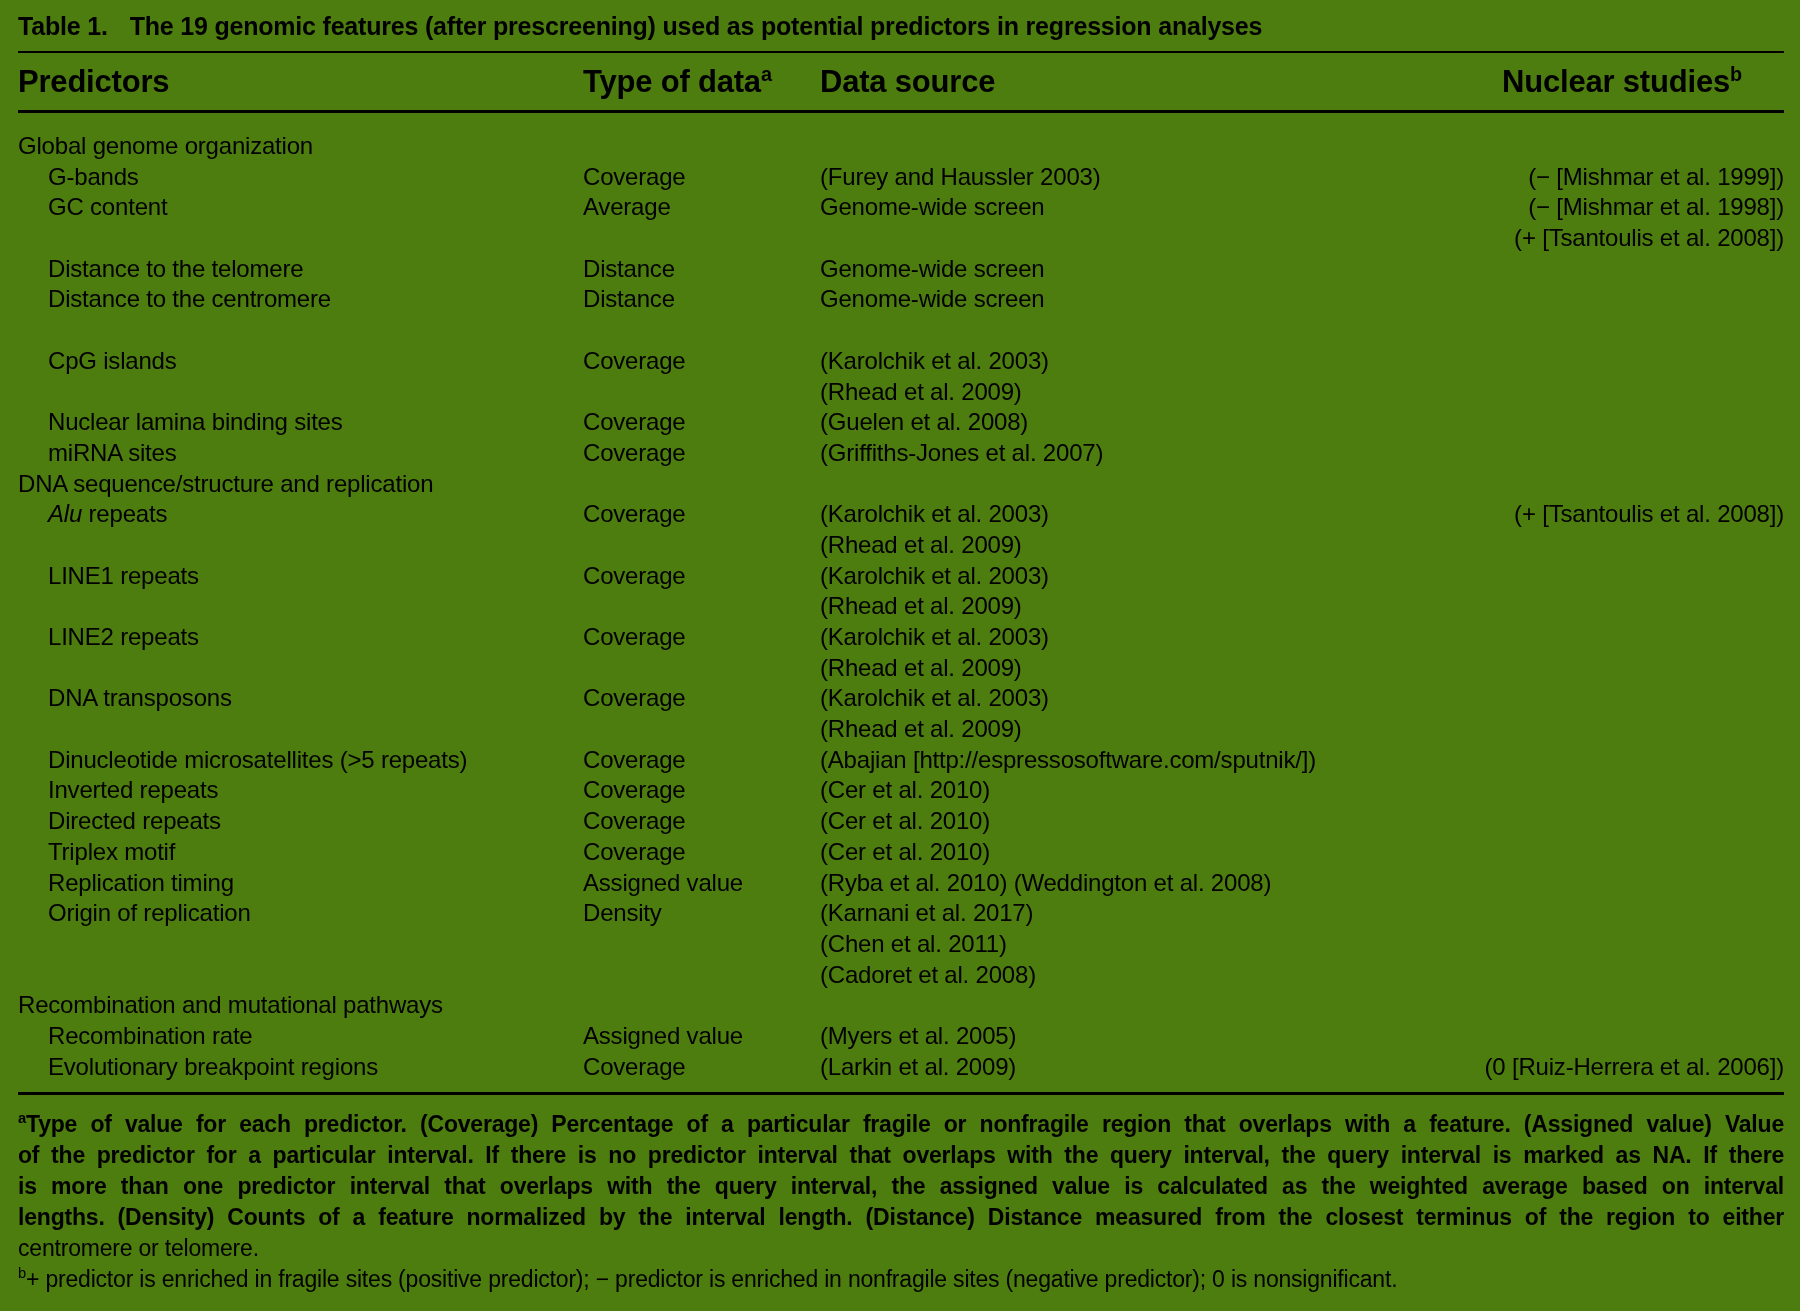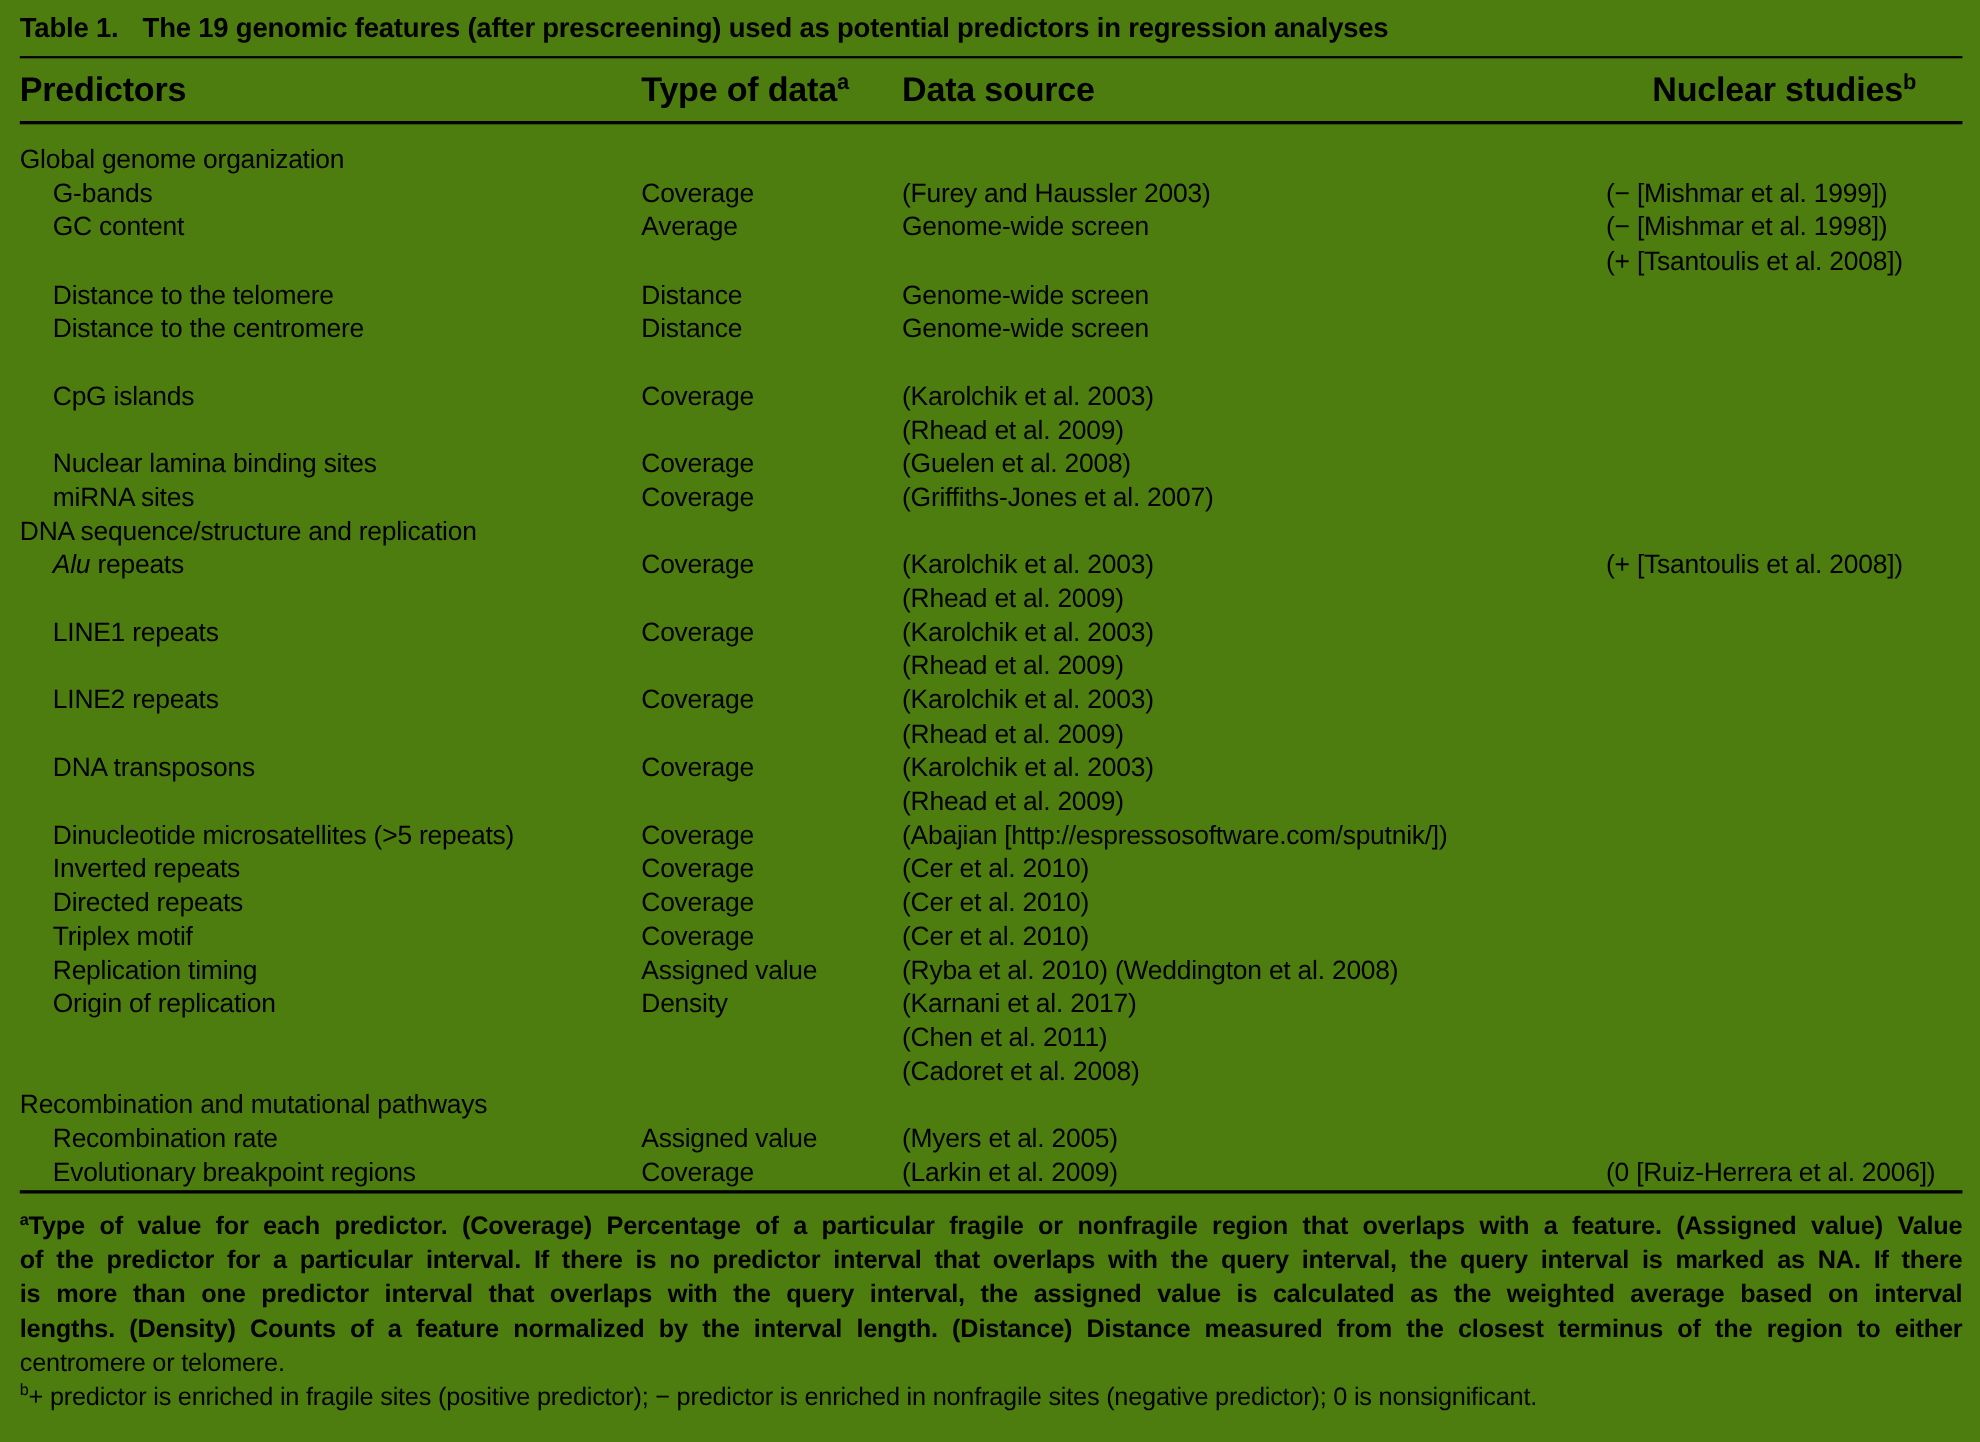--- a/index.html
+++ b/index.html
@@ -29,29 +29,29 @@
     grid-template-columns: 565px 237px 640px 1fr;
   }
   .header-row {
     padding: 16px 0 15px 0;
     font-size: 31px;
     line-height: 26px;
     font-weight: bold;
   }
   .h-source { text-align: left; }
   .h-prev  { text-align: center; }
-  .tbody { padding-top: 18px; }
+  .tbody { padding-top: 18px; padding-bottom: 10px; }
   .row {
     height: 30.7px;
     line-height: 30.7px;
     font-size: 24px;
     white-space: nowrap;
   }
   .row.item .c-pred, .row.cont .c-pred { padding-left: 30px; }
-  .c-prev { text-align: left; }
+  .c-prev { text-align: right; }
   sup { font-size: 64%; line-height: 0; vertical-align: super; }
   .footnotes {
     padding-top: 14px;
     font-size: 23px;
     line-height: 31px;
   }
   .fn-line { white-space: normal; }
   .fn-just { text-align: justify; text-align-last: justify; font-weight: bold; }
 </style>
 </head>

